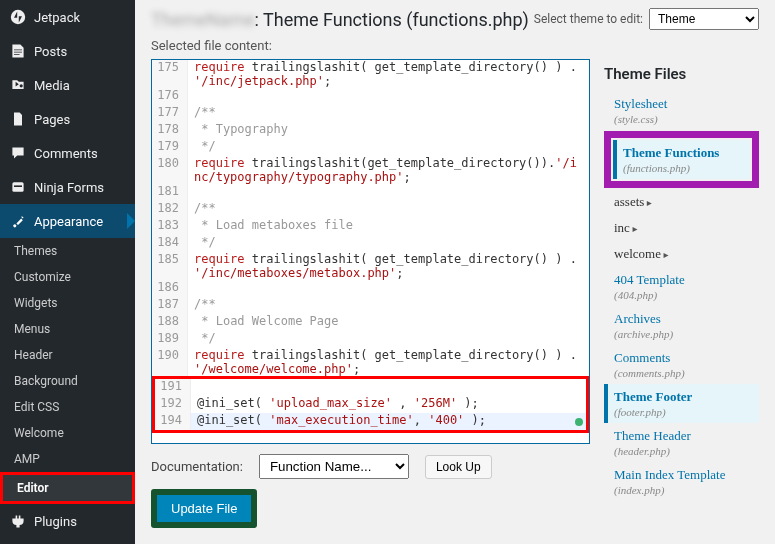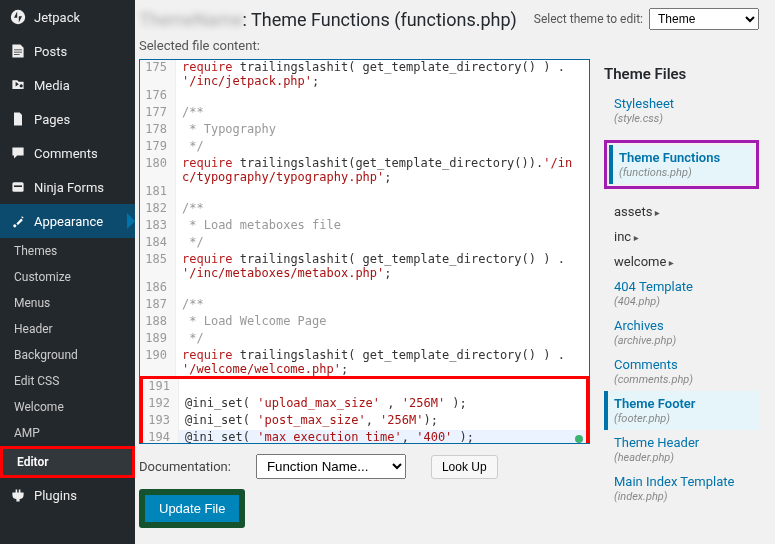--- a/index.html
+++ b/index.html
@@ -5,53 +5,53 @@
 * { box-sizing: border-box; margin: 0; padding: 0; }
 body { font-family: -apple-system, BlinkMacSystemFont, "Segoe UI", Roboto, sans-serif; font-size: 13px; color: #444; background: #f1f1f1; width: 775px; height: 544px; overflow: hidden; display: flex; }
 .sidebar { width: 135px; background: #23282d; color: #eee; flex-shrink: 0; }
 .sidebar-item { display: flex; align-items: center; padding: 7px 8px; color: #eee; cursor: pointer; font-size: 13px; }
 .sidebar-item .icon { width: 20px; height: 20px; margin-right: 6px; display: flex; align-items: center; justify-content: center; }
 .sidebar-item.active { background: #0c4a6e; color: #fff; position: relative; }
 .sidebar-item.active::after { content: ''; position: absolute; right: -8px; top: 50%; transform: translateY(-50%); border: 8px solid transparent; border-left-color: #0073aa; }
 .sidebar-sub { padding: 6px 8px 6px 14px; color: #ccc; font-size: 12px; cursor: pointer; }
 .sidebar-sub.active { color: #fff; font-weight: 600; background: #32373c; }
 .editor-highlight { border: 3px solid #ff0000; }
-.main { flex: 1; background: #f1f1f1; padding: 0 16px 16px 4px; overflow: hidden; display: flex; flex-direction: column; }
+.main { flex: 1; background: #f1f1f1; padding: 0 16px 16px 16px; overflow: hidden; display: flex; flex-direction: column; }
 .header-row { display: flex; justify-content: space-between; align-items: center; padding: 8px 0; }
 .page-title { font-size: 18px; font-weight: 400; color: #23282d; }
 .select-theme { font-size: 12px; color: #555; display: flex; align-items: center; gap: 6px; }
 .select-theme select { font-size: 12px; padding: 2px 4px; min-width: 110px; }
 .selected-label { color: #555; font-size: 13px; margin-bottom: 6px; }
 .content-row { display: flex; gap: 14px; flex: 1; overflow: hidden; }
 .code-col { flex: 1; display: flex; flex-direction: column; overflow: hidden; }
 .code-editor { border: 1px solid #0369a1; background: #fff; font-family: Consolas, Monaco, monospace; font-size: 12px; flex: 1; overflow: auto; }
 .code-line { display: flex; min-height: 17px; }
 .lineno { width: 36px; text-align: right; padding: 0 8px 0 0; color: #999; background: #f7f7f7; border-right: 1px solid #eee; flex-shrink: 0; user-select: none; }
 .code { padding: 0 6px; white-space: pre-wrap; word-break: break-all; color: #333; }
 .kw { color: #b91c1c; }
 .str { color: #a11; }
 .fn { color: #333; }
 .cm { color: #999; }
 .highlight-box { border: 3px solid #ff0000; }
 .cur-line { background: #eaf3ff; position: relative; }
 .cur-line::after { content: ''; position: absolute; right: 3px; top: 50%; transform: translateY(-50%); width: 8px; height: 8px; background: #3cb371; border-radius: 50%; }
-.doc-row { display: flex; align-items: center; gap: 25px; padding: 10px 0; font-size: 13px; }
+.doc-row { display: flex; align-items: center; gap: 16px; padding: 10px 0; font-size: 13px; }
 .doc-row select { padding: 3px 6px; min-width: 150px; }
 .btn { background: #f7f7f7; border: 1px solid #ccc; padding: 4px 10px; border-radius: 3px; cursor: pointer; font-size: 12px; }
 .btn-primary { background: #0085ba; border: 6px solid #14532d; color: #fff; padding: 6px 14px; border-radius: 3px; cursor: pointer; font-size: 13px; }
 .files-col { width: 155px; flex-shrink: 0; }
 .files-title { font-size: 15px; font-weight: 600; color: #23282d; padding: 6px 0 8px 0; }
-.file-item { padding: 5px 6px; cursor: pointer; border-left: 4px solid transparent; }
+.file-item { padding: 5px 6px; cursor: pointer; border-left: 4px solid transparent; font-family: Liberation Serif, serif; }
 .file-item .fname { color: #0073aa; font-size: 13px; }
 .file-item .fsub { color: #888; font-size: 11px; font-style: italic; margin-top: 1px; }
 .file-item.folder .fname { color: #333; }
 .file-item.folder .fname::after { content: ' ▸'; color: #555; font-size: 10px; }
 .file-item.active { background: #e5f5fa; border-left-color: #0073aa; }
 .file-item.active .fname { font-weight: 600; color: #0073aa; }
-.file-highlight { border: 3px solid #a21caf; padding: 2px; margin: 10px 0; }
+.file-highlight { border: 7px solid #a21caf; padding: 2px; margin: 1px 0; }
 svg { width: 16px; height: 16px; fill: currentColor; }
 </style>
 </head>
 <body>
 
 <div class="sidebar">
   <div id="sb-main">
       <div class="sidebar-item">
         <span class="icon">
           <svg viewBox="0 0 20 20">
@@ -107,20 +107,21 @@
     <span class="icon">
         <svg viewBox="0 0 20 20">
           <path d="M4 16c0-1 1-2 2-2s2 1 2 2-1 2-2 2-2-1-2-2zm4-3l6-6 2 2-6 6-2-2zm7-9l2 2-1 1-2-2 1-1z"></path>
         </svg>
       </span>
     <span>Appearance</span>
   </div>
   <div id="sb-sub">
       <div class="sidebar-sub">Themes</div>
       <div class="sidebar-sub">Customize</div>
+      <div class="sidebar-sub">Widgets</div>
       <div class="sidebar-sub">Menus</div>
       <div class="sidebar-sub">Header</div>
       <div class="sidebar-sub">Background</div>
       <div class="sidebar-sub">Edit CSS</div>
       <div class="sidebar-sub">Welcome</div>
       <div class="sidebar-sub">AMP</div>
       <div class="sidebar-sub active editor-highlight">Editor</div>
     </div>
   <div id="sb-bottom">
       <div class="sidebar-item">
@@ -214,24 +215,20 @@
           </div>
           <div class="highlight-box">
             <div class="code-line">
               <div class="lineno">191</div>
               <div class="code"></div>
             </div>
             <div class="code-line">
               <div class="lineno">192</div>
               <div class="code"><span class="fn">@ini_set( </span><span class="str">'upload_max_size'</span><span class="fn"> , </span><span class="str">'256M'</span><span class="fn"> );</span></div>
             </div>
-            <div class="code-line">
-              <div class="lineno">193</div>
-              <div class="code"><span class="fn">@ini_set( </span><span class="str">'post_max_size'</span><span class="fn">, </span><span class="str">'256M'</span><span class="fn">);</span></div>
-            </div>
             <div class="code-line cur-line">
               <div class="lineno">194</div>
               <div class="code"><span class="fn">@ini_set( </span><span class="str">'max_execution_time'</span><span class="fn">, </span><span class="str">'400'</span><span class="fn"> );</span></div>
             </div>
           </div>
         </div>
       <div class="doc-row">
         <span>Documentation:</span>
         <select><option>Function Name...</option></select>
         <button class="btn">Look Up</button>

